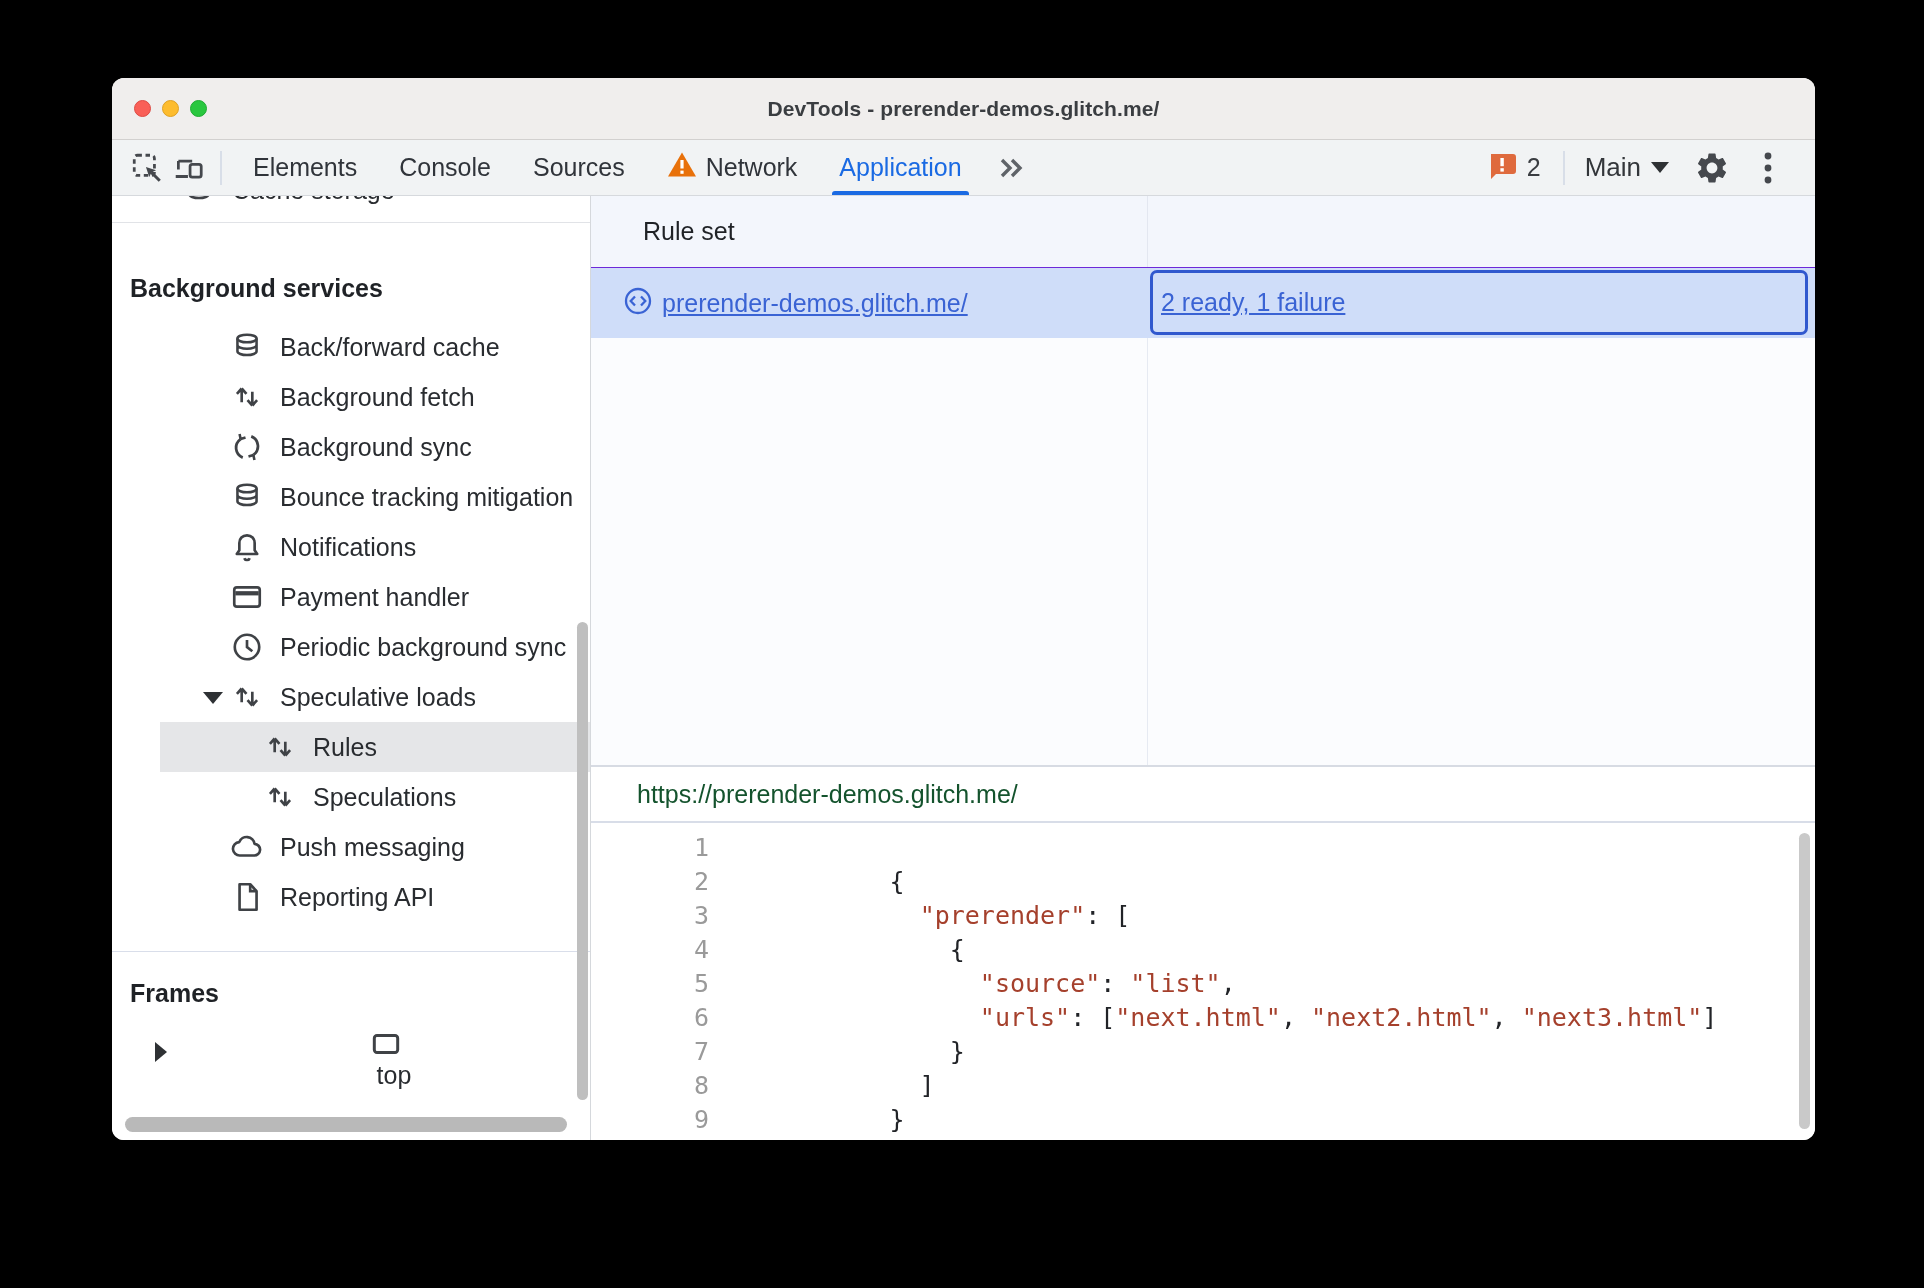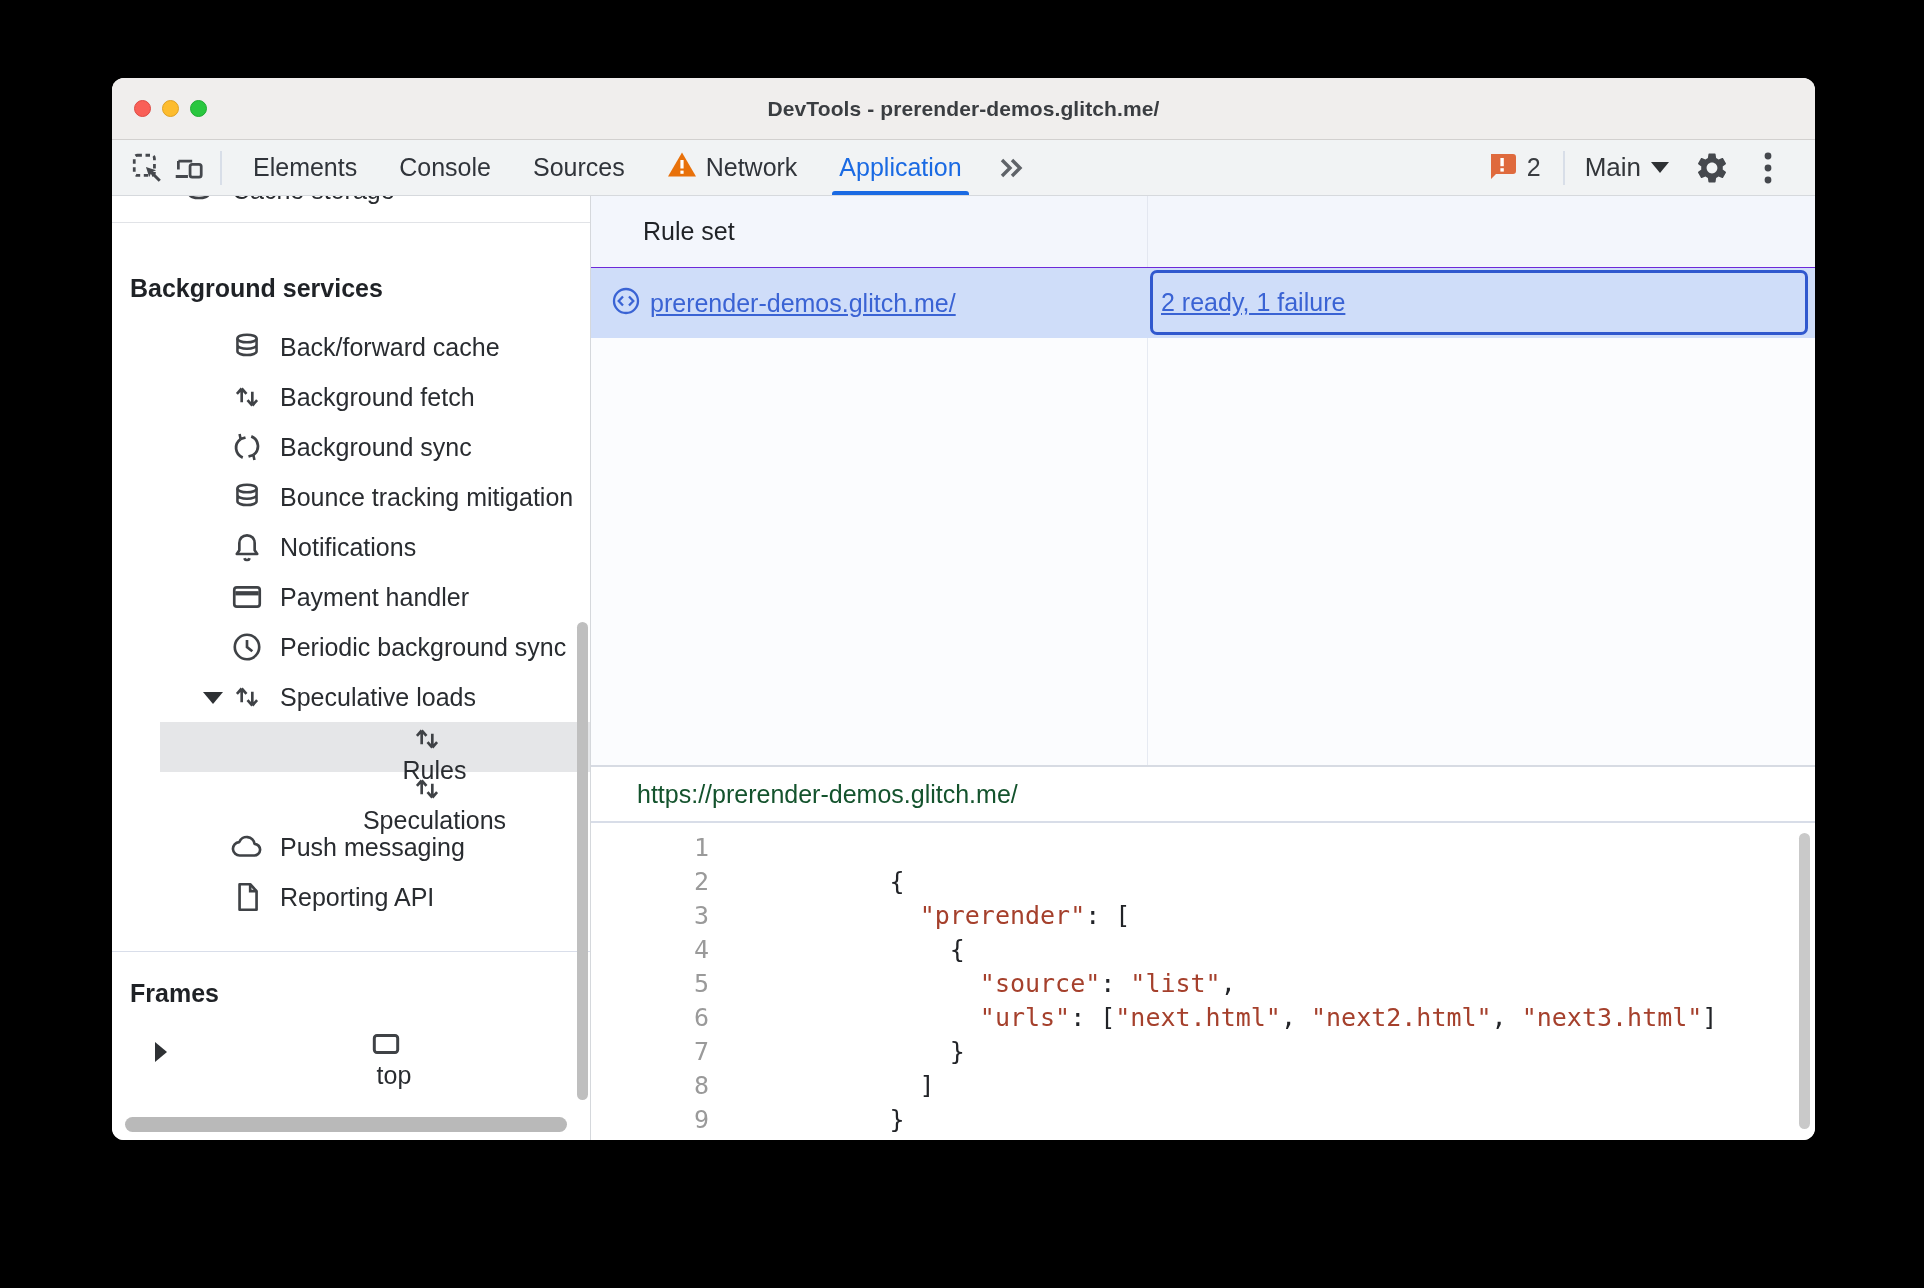--- a/index.html
+++ b/index.html
@@ -32,21 +32,21 @@
   .caret-down { width:0; height:0; border-left:9px solid transparent; border-right:9px solid transparent; border-top:11px solid #2e3134; }
   .badge-wrap { display:flex; align-items:center; cursor:pointer; }
 
   
   .content { display:flex; height:944px; }
 
   
   .sidebar { width:479px; flex:none; border-right:1px solid #d5d8dc; position:relative; overflow:hidden; background:#fff; }
   .srow { height:50px; display:flex; align-items:center; padding-left:70px; font-size:25px; color:#292c30; white-space:nowrap; cursor:pointer; position:relative; }
   .srow .lbl { margin-left:16px; }
-  .srow.child { padding-left:103px;flex-direction:column; }
+  .srow.child { padding-left:103px; }
   .srow.selected { background:#e5e6e8; }
   .srow.clipped { margin-top:-31px; }
   .sdivider { height:1px; background:#e1e3e7; margin-top:7px; }
   .sdivider.frames-div { background:#d9deea; }
   .shead { height:50px; display:flex; align-items:center; padding-left:18px; font-size:25px; font-weight:700; color:#1f2226; }
   .disc { position:absolute; left:43px; top:50%; }
   .disc.open { margin-top:-5px; width:0; height:0; border-left:10px solid transparent; border-right:10px solid transparent; border-top:12px solid #2e3134; }
   .disc.closed { margin-top:-10px; width:0; height:0; border-top:10px solid transparent; border-bottom:10px solid transparent; border-left:12px solid #2e3134; }
   .sicon { width:34px; height:34px; flex:none; }
   .sicon svg, .tbtn svg { display:block; }
@@ -55,21 +55,21 @@
 
   
   .main { flex:1; display:flex; flex-direction:column; min-width:0; }
   .grid { height:571px; flex:none; display:flex; flex-direction:column; border-bottom:2px solid #d7dbe3; background:#fbfcfe; position:relative; }
   .grid-head { height:72px; flex:none; display:flex; background:#f3f6fc; border-bottom:1px solid #6d28d9; }
   .gh-cell { font-size:25px; color:#1f2226; display:flex; align-items:center; }
   .gh-cell.c1 { width:557px; flex:none; padding-left:52px; border-right:1px solid #e3e7f0; }
   .gh-cell.c2 { flex:1; padding-left:11px; }
   .grid-row { height:70px; flex:none; display:flex; background:#cfddf9; }
   .gr-cell { display:flex; align-items:center; }
-  .gr-cell.c1 { width:557px; flex:none; padding-left:20px; }
+  .gr-cell.c1 { width:557px; flex:none; padding-left:32px; }
   .gr-cell.c2 { flex:1; position:relative; }
   .focus-ring { position:absolute; left:2px; right:7px; top:2px; bottom:3px; border:3px solid #3058ce; border-radius:7px; display:flex; align-items:center; }
   a.dlink { color:#3a63d4; text-decoration:underline; font-size:25px; cursor:pointer; }
   .gr-cell.c1 a.dlink { margin-left:9px; }
   .focus-ring a.dlink { margin-left:8px; }
   .grid-empty { flex:1; position:relative; }
   .grid-empty .colline { position:absolute; left:556px; top:0; bottom:0; width:1px; background:#e6eaf2; }
 
   
   .preview { flex:1; display:flex; flex-direction:column; background:#fff; position:relative; min-height:0; }

